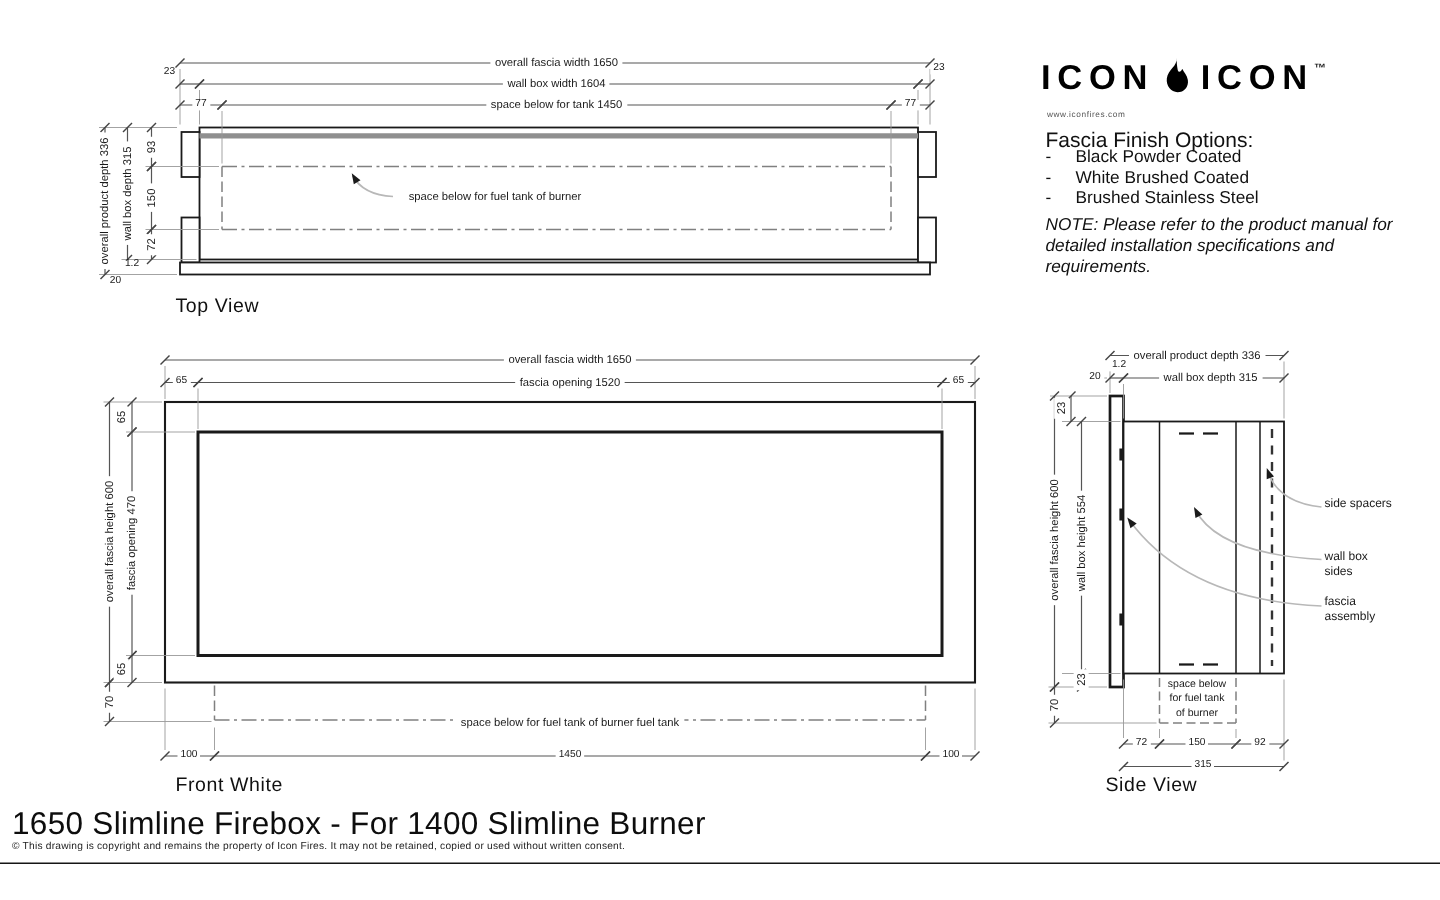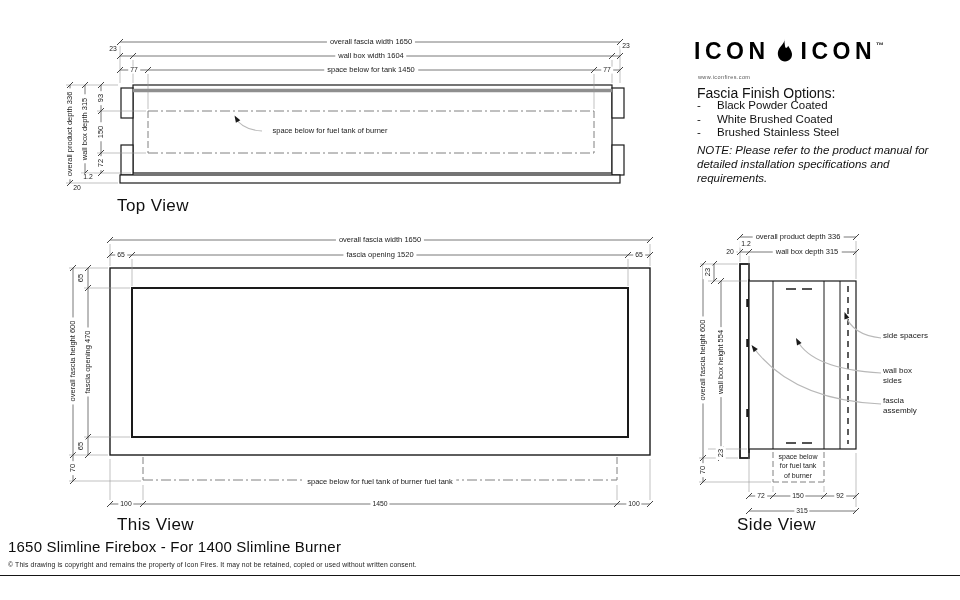--- a/index.html
+++ b/index.html
@@ -14,34 +14,34 @@
     font-size:7.5px; line-height:1; color:#1a1a1a; background:#fff;
     padding:1px 3px; white-space:nowrap;
   }
   .sm { font-size:6.8px; padding:0 2px; }
   .lblv {
     position:absolute; writing-mode:vertical-rl;
     transform:translate(-50%,-50%) rotate(180deg);
     font-size:7.5px; line-height:1; color:#1a1a1a; background:#fff;
     padding:3px 1px; white-space:nowrap;
   }
-  .view-title { position:absolute; font-size:17px; letter-spacing:.4px; color:#101010; }
+  .view-title { position:absolute; font-size:13px; letter-spacing:.4px; color:#101010; }
   .ann-block { position:absolute; font-size:7px; line-height:1.35; text-align:center; color:#1a1a1a; }
   .callout { position:absolute; font-size:8px; line-height:1.3; color:#1a1a1a; width:46px; }
   .logo-row { position:absolute; left:694px; top:40px; display:flex; align-items:flex-start; }
   .logo-word { font-size:23px; font-weight:700; letter-spacing:4.5px; color:#000; line-height:1; }
   .logo-flame { width:21px; height:29px; margin:-2px 7px 0 3px; }
   .logo-tm { font-size:8px; font-weight:700; margin-top:1px; letter-spacing:0; }
   .website { position:absolute; left:698px; top:74px; font-size:5.5px; letter-spacing:.4px; color:#555; }
   .finish-heading { position:absolute; left:697px; top:85px; font-size:14px; color:#111; }
   .finish-list { position:absolute; left:697px; top:99px; font-size:11.5px; color:#111; }
   .finish-row { display:flex; margin-bottom:1.5px; }
   .finish-row .dash { width:20px; }
   .note { position:absolute; left:697px; top:143px; width:240px; font-size:11.5px; line-height:1.22; color:#111;font-style:italic; }
-  .doc-title { position:absolute; left:8px; top:538px; font-size:15px; letter-spacing:.2px; color:#0d0d0d; }
+  .doc-title { position:absolute; left:8px; top:538px; font-size:21px; letter-spacing:.2px; color:#0d0d0d; }
   .doc-copyright { position:absolute; left:8px; top:561px; font-size:6.8px; letter-spacing:.15px; color:#222; }
 </style>
 </head>
 <body>
 
 <div class="sheet">
 
   <svg id="linework" width="960" height="600" viewBox="0 0 960 600">
       <rect x="133" y="85" width="479" height="88" fill="#fff" stroke="#1a1a1a" stroke-width="1.2"></rect>
       <rect x="121" y="88" width="12" height="30" fill="#fff" stroke="#1a1a1a" stroke-width="1.2"></rect>
@@ -254,21 +254,21 @@
   <div class="lbl sm" style="left:639px;top:255px">65</div>
   <div class="lblv" style="left:73px;top:361px">overall fascia height 600</div>
   <div class="lblv" style="left:88px;top:362px">fascia opening 470</div>
   <div class="lblv sm" style="left:81px;top:278px">65</div>
   <div class="lblv sm" style="left:81px;top:446px">65</div>
   <div class="lblv sm" style="left:73px;top:468px">70</div>
   <div class="lbl" style="left:380px;top:482px">space below for fuel tank of burner fuel tank</div>
   <div class="lbl sm" style="left:126px;top:504px">100</div>
   <div class="lbl sm" style="left:380px;top:504px">1450</div>
   <div class="lbl sm" style="left:634px;top:504px">100</div>
-  <div class="view-title" style="left:117px;top:515px">This View</div>
+  <div class="view-title" style="left:117px;top:515px">Front White</div>
 
   <div class="lbl" style="left:798px;top:237px">overall product depth 336</div>
   <div class="lbl" style="left:807px;top:252px">wall box depth 315</div>
   <div class="lbl sm" style="left:730px;top:252px">20</div>
   <div class="lbl sm" style="left:746px;top:244px">1.2</div>
   <div class="lblv sm" style="left:708px;top:272px">23</div>
   <div class="lblv" style="left:703px;top:360px">overall fascia height 600</div>
   <div class="lblv" style="left:721px;top:362px">wall box height 554</div>
   <div class="lblv sm" style="left:721px;top:453px">23</div>
   <div class="lblv sm" style="left:703px;top:470px">70</div>

